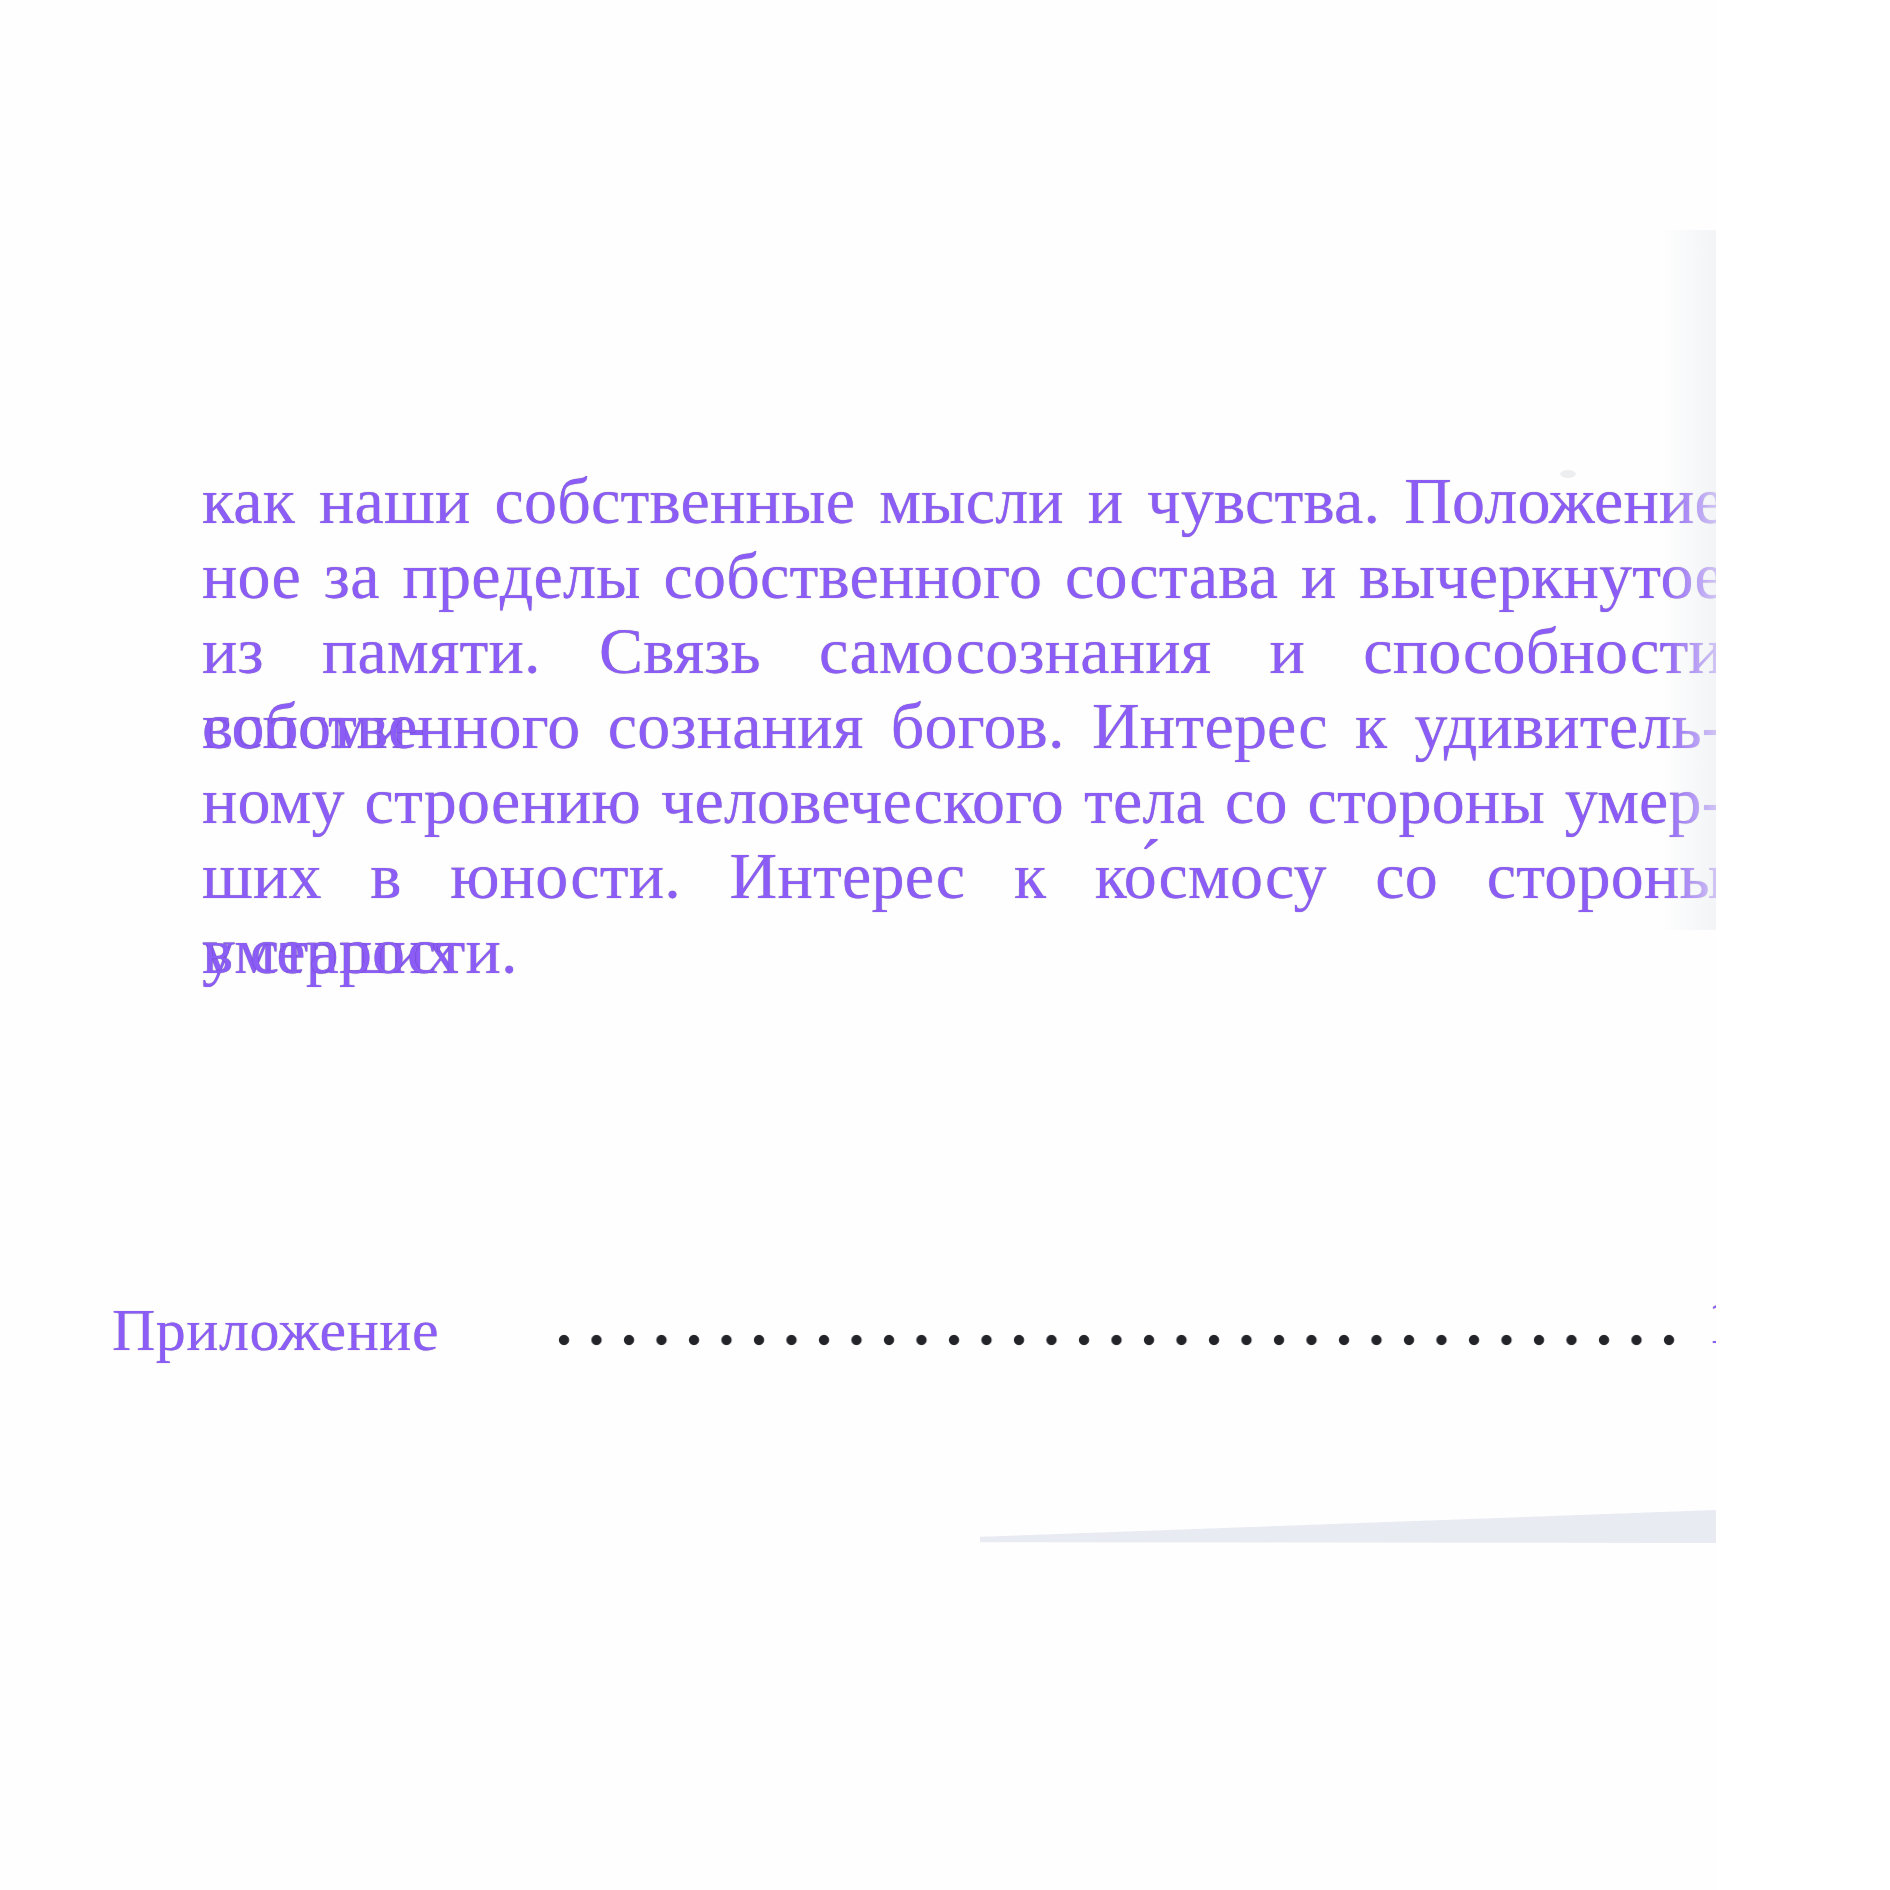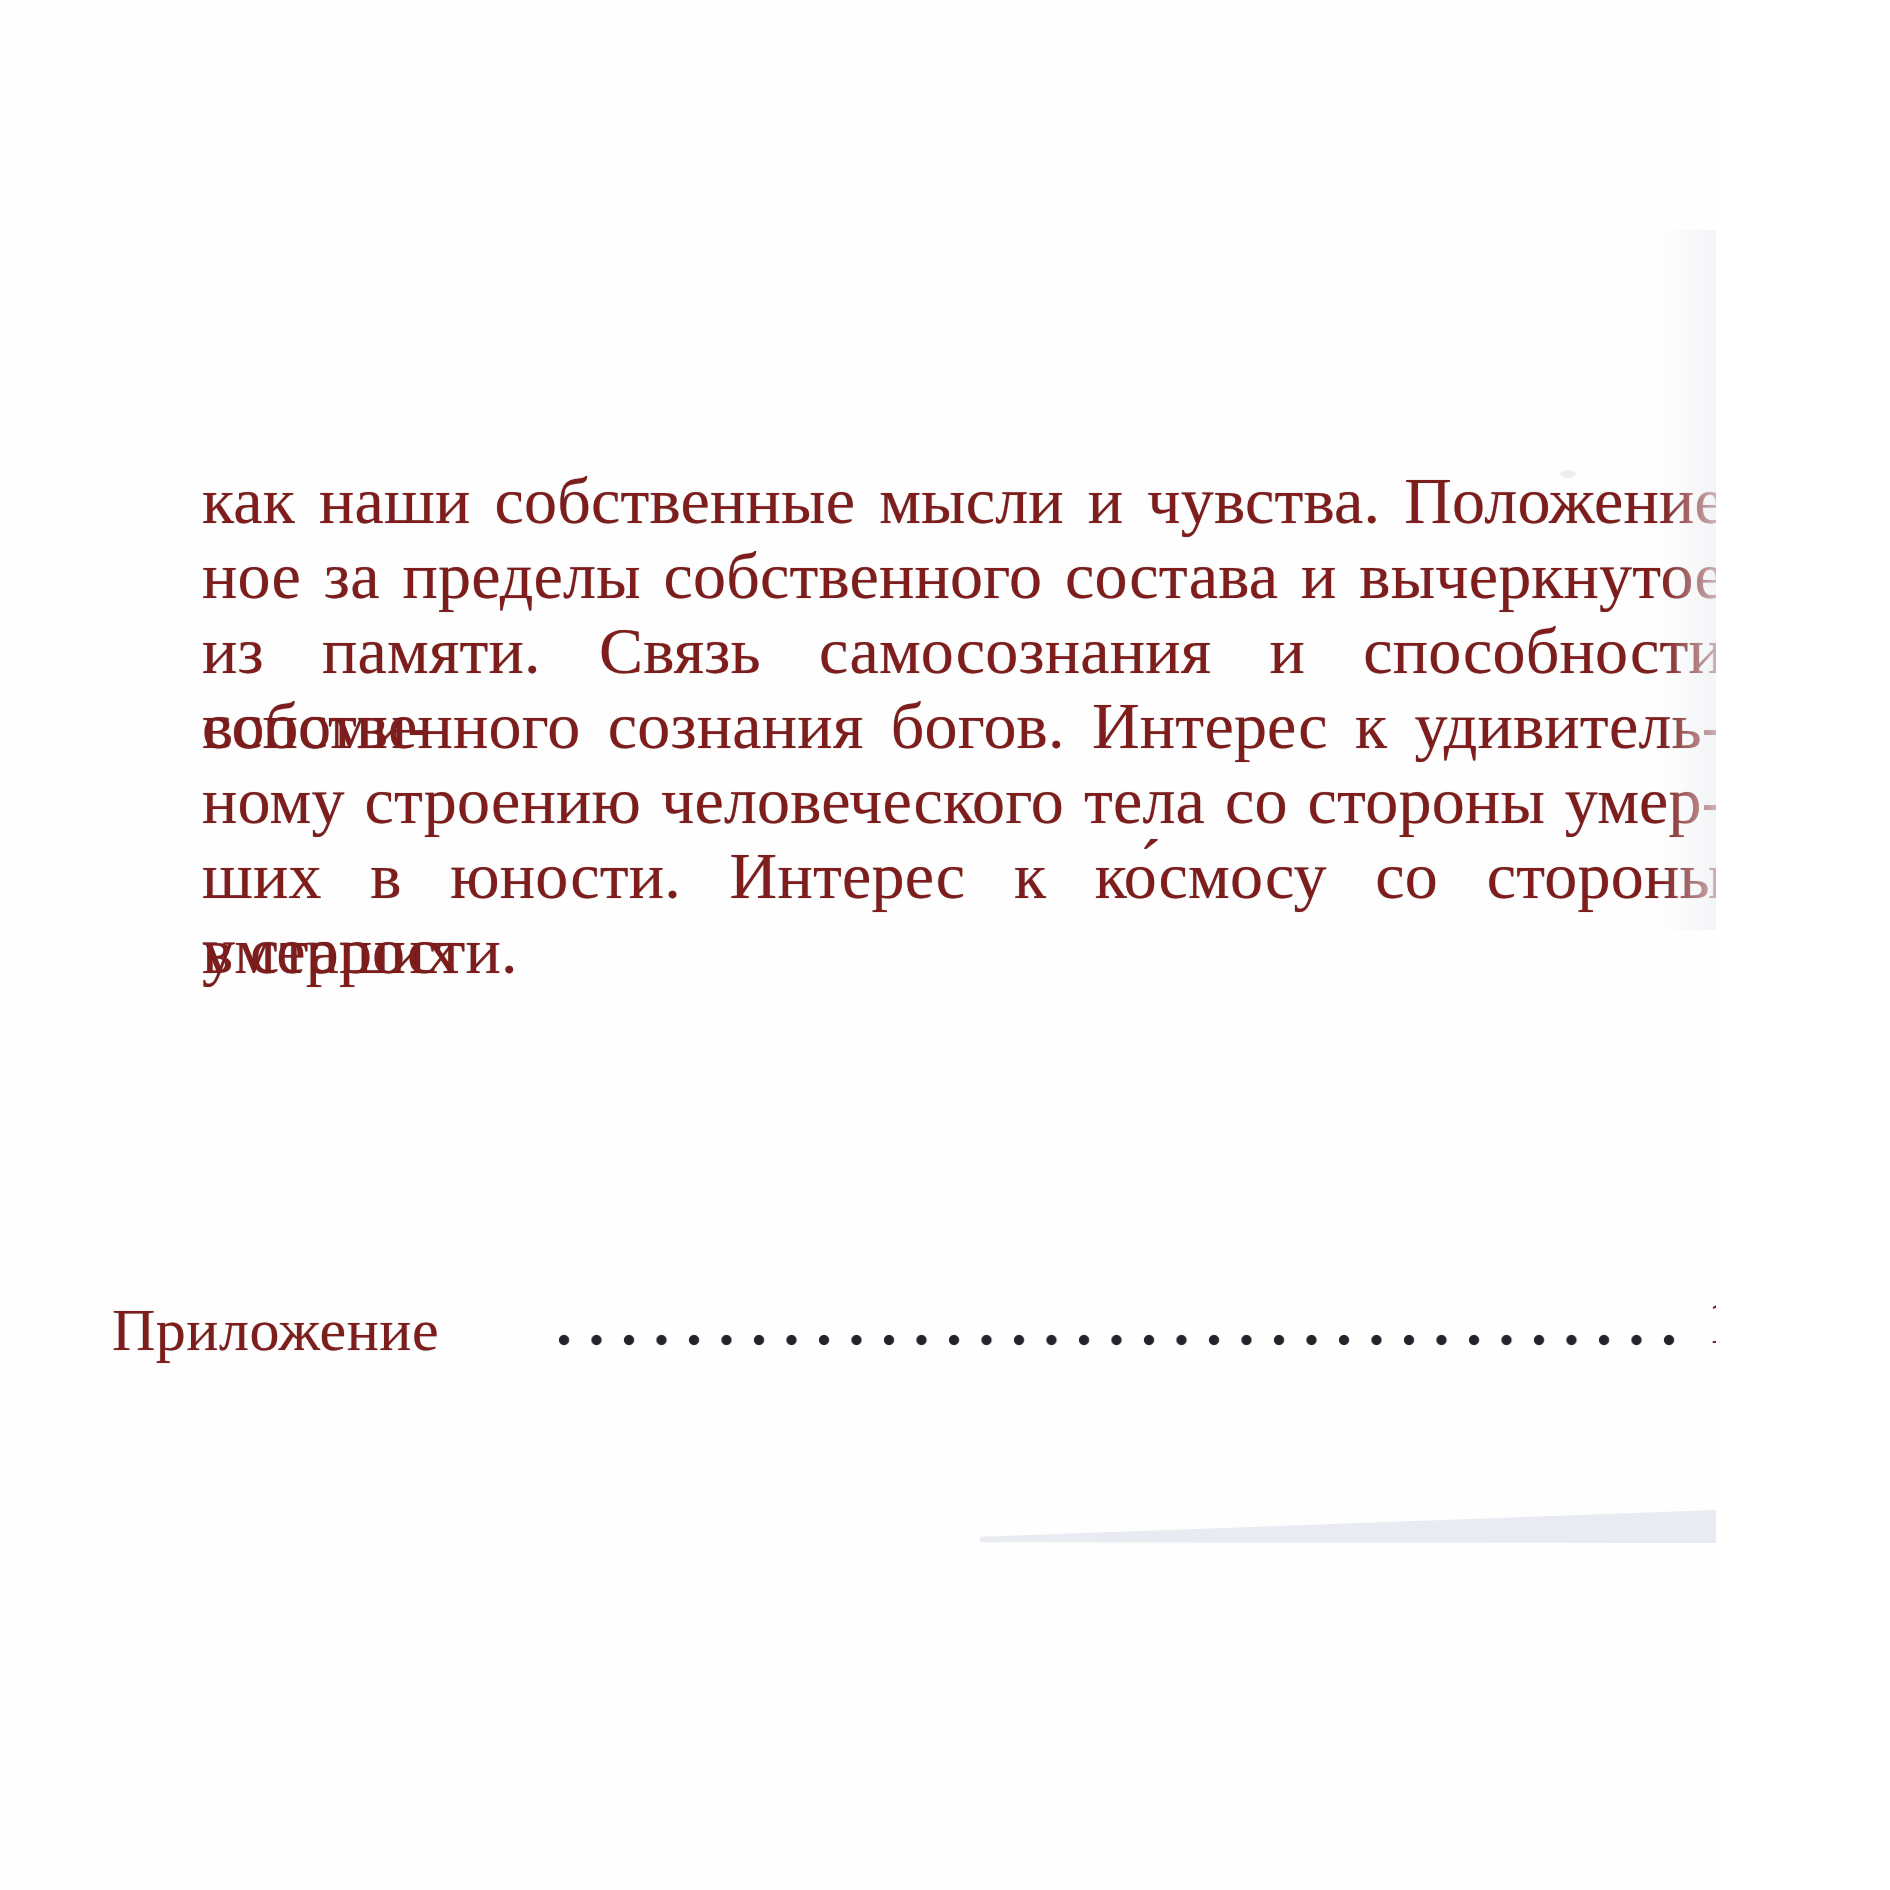--- a/index.html
+++ b/index.html
@@ -7,21 +7,21 @@
     padding: 0;
     background: #ffffff;
   }
   .page {
     position: relative;
     width: 1716px;
     height: 1890px;
     background: #fefefe;
     overflow: hidden;
     font-family: "Liberation Serif", "DejaVu Serif", serif;
-    color: #7f1d1d;
+    color: #8b5cf6;
   }
   
   .paragraph {
     position: absolute;
     left: 202px;
     top: 463px;
     width: 1522px;
     font-size: 66px;
     line-height: 75px;
     letter-spacing: 0.2px;

